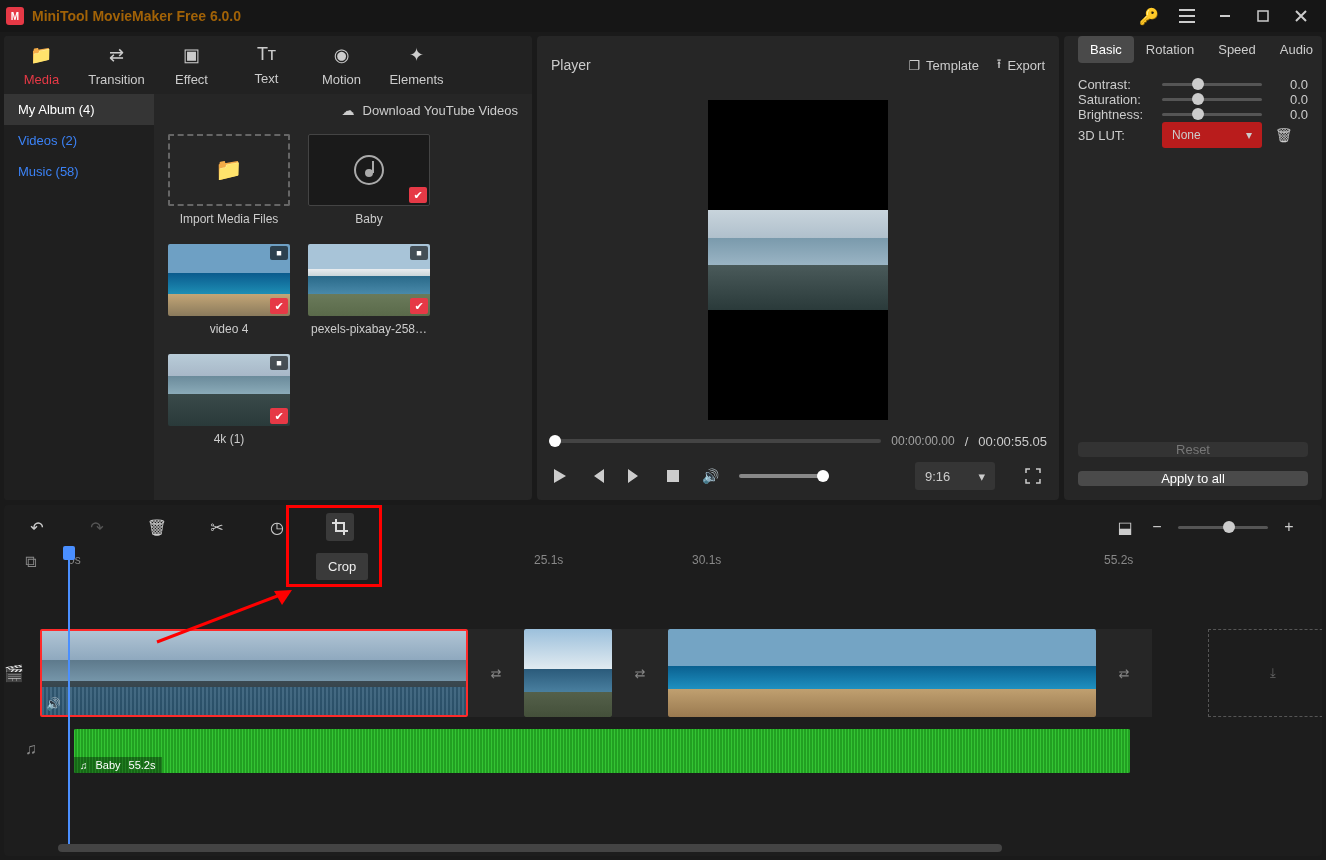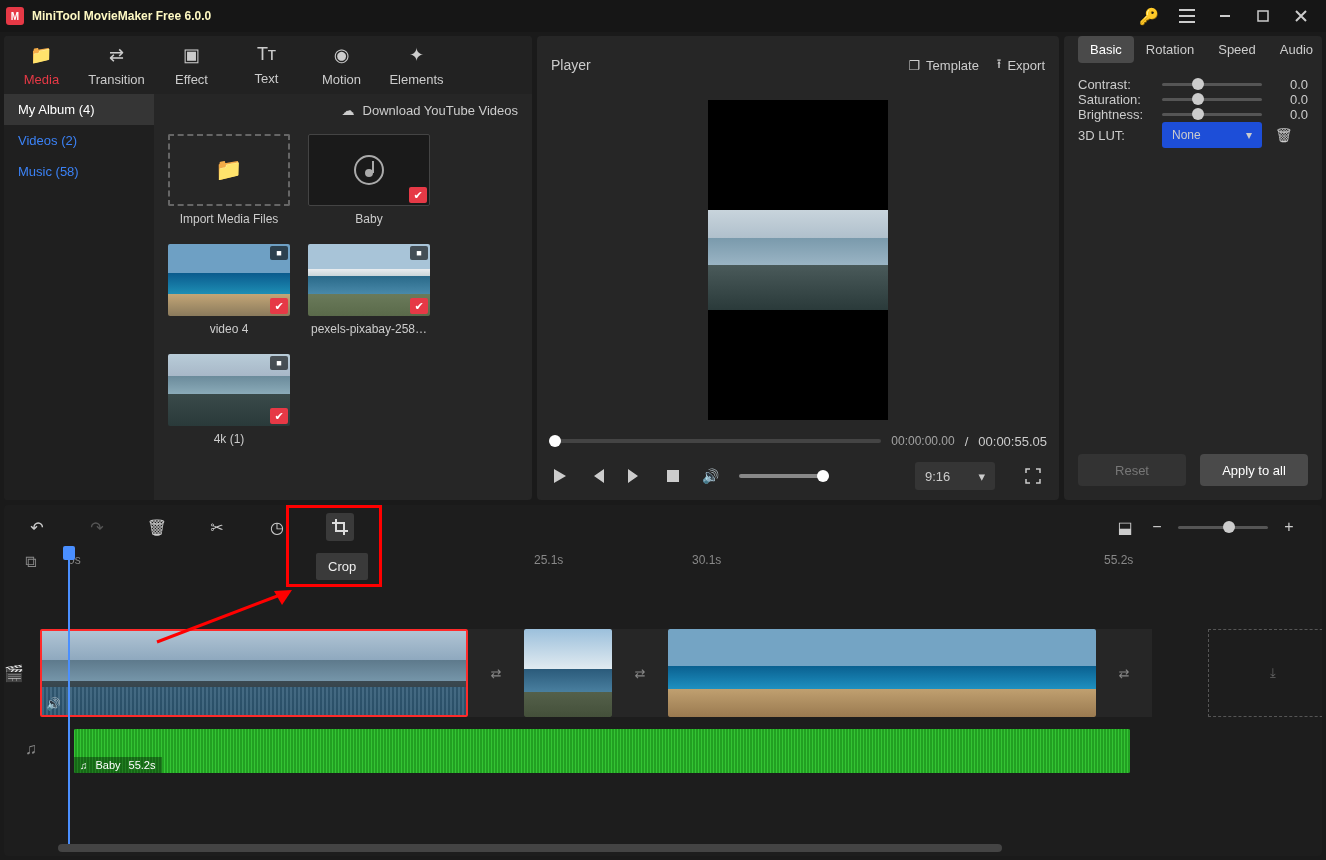--- a/index.html
+++ b/index.html
@@ -2,21 +2,21 @@
 <html><head>
 <meta charset="utf-8">
 <style>
 * { margin:0; padding:0; box-sizing:border-box; font-family:"Segoe UI",Arial,sans-serif; user-select:none; }
 body { background:#000; width:1326px; height:860px; overflow:hidden; color:#ccc; font-size:13px; }
 .window { width:1326px; height:860px; background:#1a1a1a; display:flex; flex-direction:column; }
 
 
 .titlebar { height:32px; background:#161616; display:flex; align-items:center; padding:0 6px; }
 .titlebar .logo { width:18px; height:18px; background:#e63946; border-radius:3px; display:flex; align-items:center; justify-content:center; font-size:10px; font-weight:bold; color:#fff; }
-.titlebar .title { margin-left:8px; font-size:12px; color:#fef9c3; font-weight:600; }
+.titlebar .title { margin-left:8px; font-size:14px; color:#a16207; font-weight:600; }
 .titlebar .spacer { flex:1; }
 .titlebar .tb-btn { width:38px; height:32px; display:flex; align-items:center; justify-content:center; cursor:pointer; }
 .titlebar .key { color:#f3c000; font-size:16px; }
 
 
 .main-row { height:468px; display:flex; gap:5px; padding:4px 4px 0 4px; }
 .panel { background:#262626; border-radius:4px; display:flex; flex-direction:column; overflow:hidden; }
 .panel-media { width:528px; }
 .panel-player { width:522px; }
 .panel-property { flex:1; position:relative; }
@@ -70,22 +70,22 @@
 .prop-hdr { height:58px; display:flex; align-items:center; padding:0 14px; font-size:14px; }
 .prop-tabs { display:flex; gap:0; padding:0 14px; }
 .prop-tab { padding:6px 12px; font-size:13px; border-radius:4px; cursor:pointer; }
 .prop-tab.active { background:#4a4a4a; color:#fff; }
 .prop-body { flex:1; padding:14px; display:flex; flex-direction:column; }
 .prop-row { display:flex; align-items:center; gap:12px; }
 .prop-row .lbl { width:72px; font-size:13px; }
 .slider-track { flex:1; height:3px; background:#555; border-radius:2px; position:relative; }
 .slider-track .knob { position:absolute; left:30%; top:-5px; width:12px; height:12px; background:#ccc; border-radius:50%; }
 .prop-row .val { width:34px; text-align:right; font-size:13px; }
-.lut-sel { width:100px; height:26px; background:#1d4ed8; border-radius:3px; display:flex; align-items:center; justify-content:space-between; padding:0 10px; font-size:12px; }
-.prop-foot { padding:14px; display:flex; gap:14px; }
+.lut-sel { width:100px; height:26px; background:#b91c1c; border-radius:3px; display:flex; align-items:center; justify-content:space-between; padding:0 10px; font-size:12px; }
+.prop-foot { padding:14px; display:flex; gap:14px;flex-direction:column; }
 .btn { flex:1; height:32px; border-radius:4px; display:flex; align-items:center; justify-content:center; font-size:13px; cursor:pointer; }
 .btn.reset { background:#333; color:#777; }
 .btn.apply { background:#4a4a4a; color:#fff; }
 
 
 .timeline-area { flex:1; background:#1d1d1d; margin:5px 4px 4px 4px; border-radius:4px; display:flex; flex-direction:column; position:relative; overflow:hidden; }
 .tl-toolbar { height:44px; display:flex; align-items:center; padding:0 22px; gap:38px; position:relative; }
 .tl-tool { width:22px; height:22px; display:flex; align-items:center; justify-content:center; cursor:pointer; color:#ccc; font-size:16px; }
 .tl-tool.disabled { color:#555; }
 .tl-tool.crop-active { background:#3a3a3a; border-radius:3px; width:28px; height:28px; }

